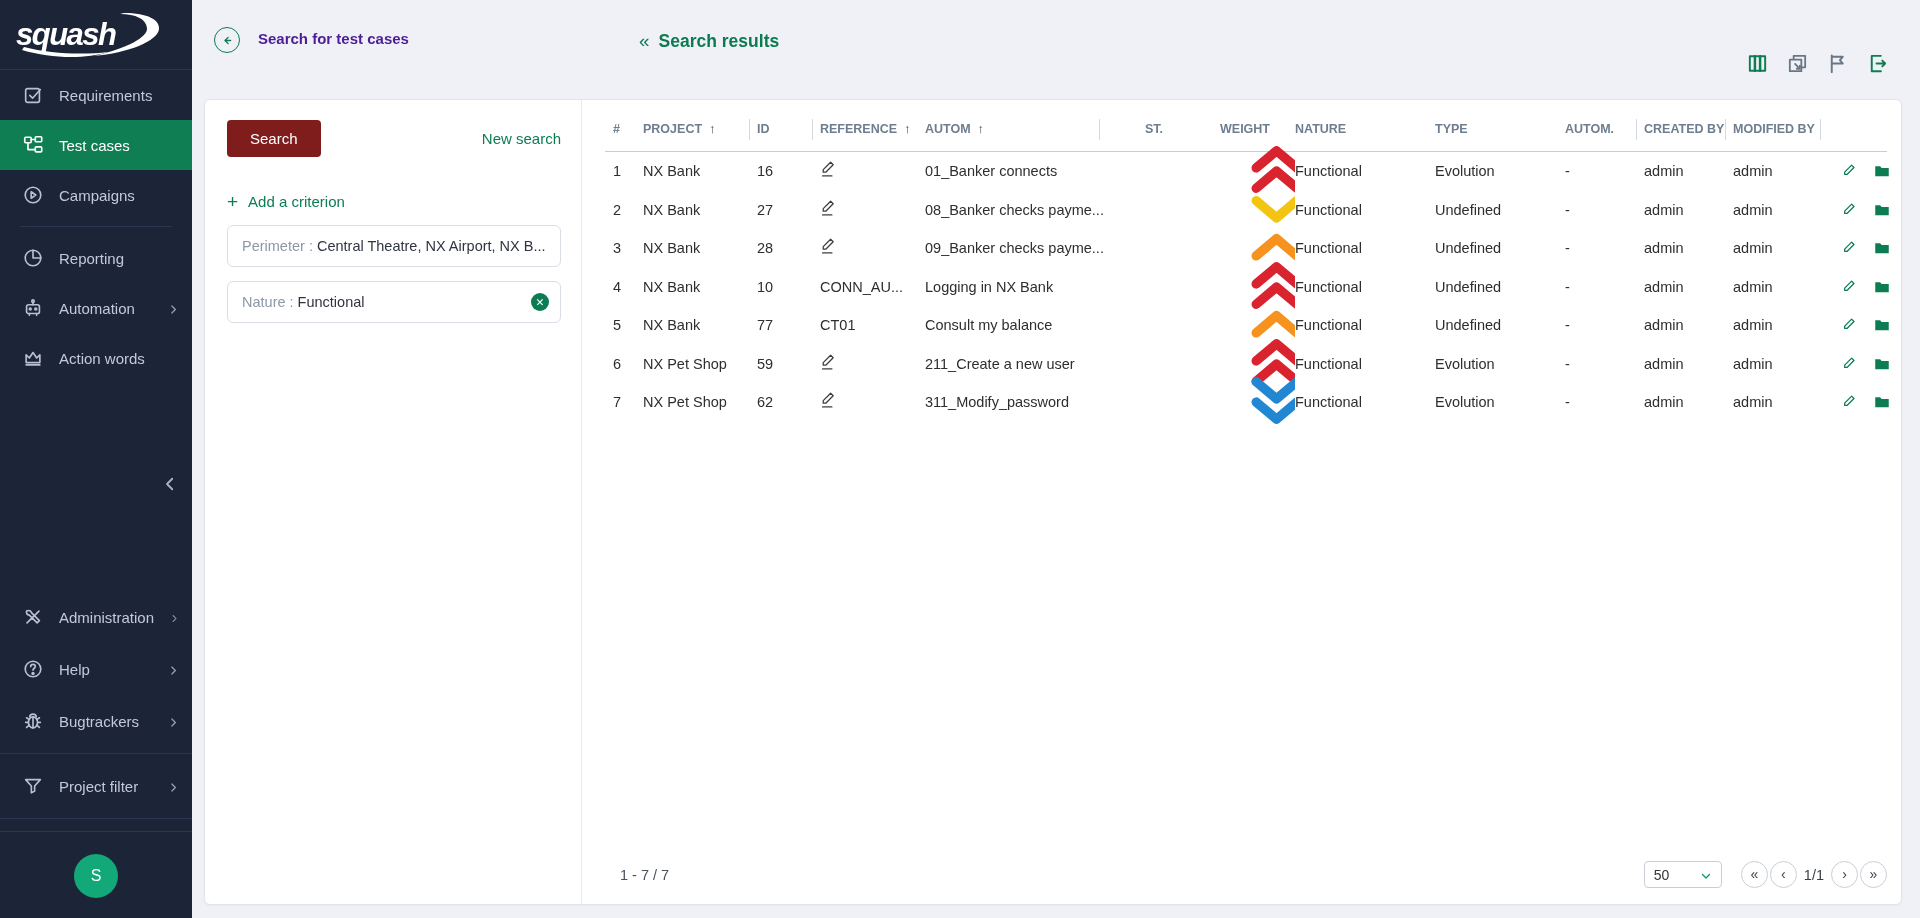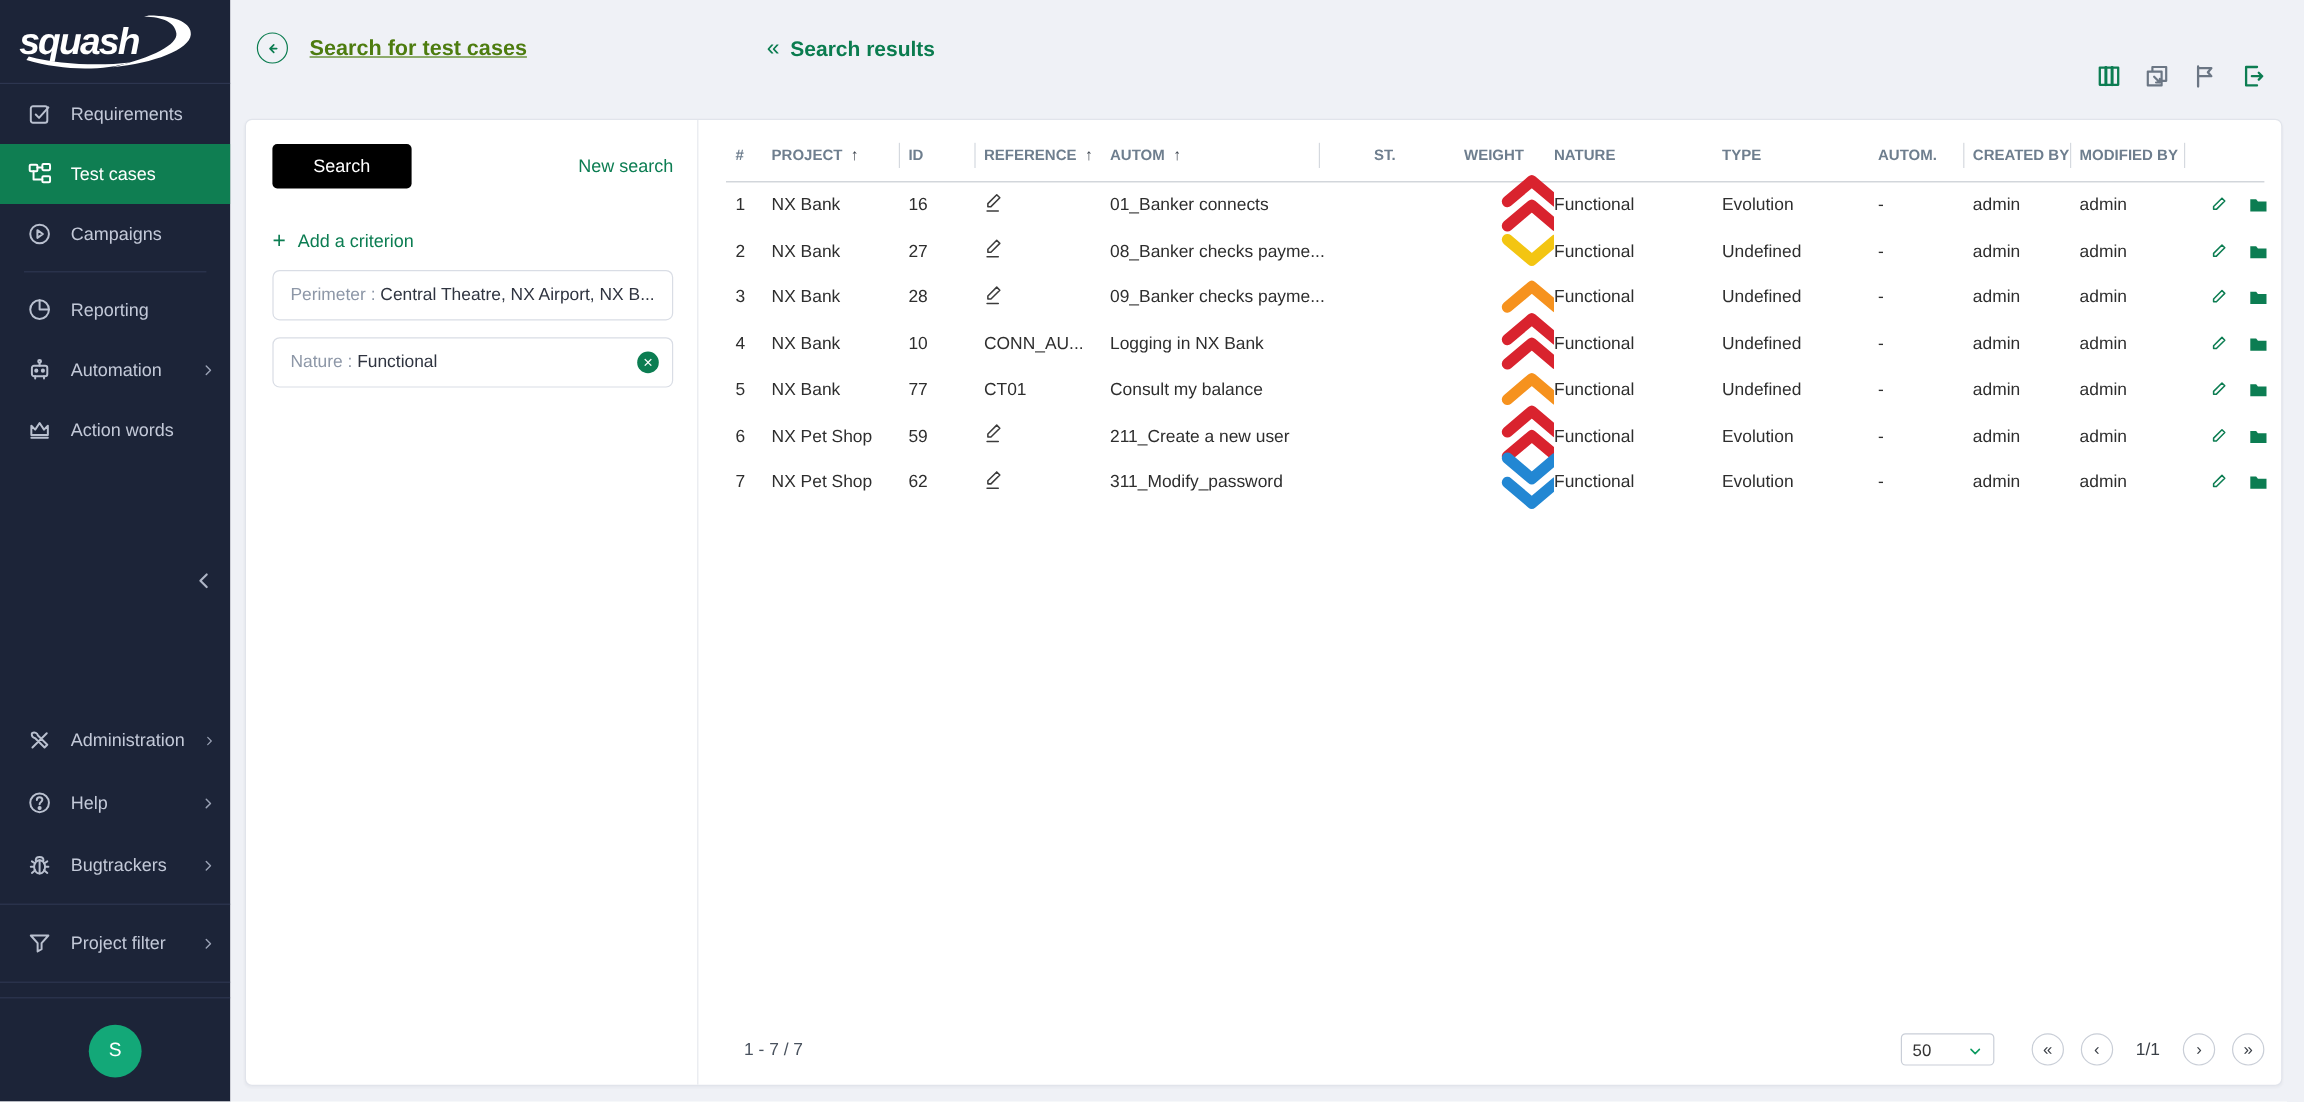--- a/index.html
+++ b/index.html
@@ -31,40 +31,40 @@
   .avatar { width:44px; height:44px; border-radius:50%; background:#13a878;
     color:#fff; font-size:16px; display:flex; align-items:center;
     justify-content:center; cursor:pointer; }
 
   
   .content { flex:1; position:relative; background:#eff1f6; }
   .back-btn { position:absolute; left:22px; top:27px; width:26px; height:26px;
     border:1.6px solid #0a7c4f; border-radius:50%; color:#0a7c4f;
     display:flex; align-items:center; justify-content:center; cursor:pointer; background:transparent; }
   .back-btn svg { width:15px; height:15px; }
-  .page-title { position:absolute; left:66px; top:30px; font-size:18px;
-    font-weight:700; color:#4d7c0f;text-decoration:underline; }
+  .page-title { position:absolute; left:66px; top:30px; font-size:15px;
+    font-weight:700; color:#4c1d95; }
   .results-title { position:absolute; left:447px; top:30px; font-size:17.5px;
     font-weight:700; color:#0a7c4f; display:flex; gap:9px; align-items:center; }
   .results-title .guillemet { font-weight:400; font-size:19px; }
   .toolbar { position:absolute; right:31px; top:52px; display:flex; gap:17px; }
   .tb-icon { width:23px; height:23px; cursor:pointer; }
   .tb-icon svg { width:100%; height:100%; }
 
   
   .card { position:absolute; left:12px; top:99px; right:18px; bottom:13px;
     background:#ffffff; border:1px solid #e1e4eb; border-radius:6px;
     display:flex; overflow:hidden; box-shadow:0 1px 2px rgba(40,50,70,.04); }
 
   
   .search-pane { width:377px; flex-shrink:0; border-right:1px solid #e6e9ee;
     padding:20px 20px 0 22px; }
   .pane-top { display:flex; justify-content:space-between; align-items:center; }
-  .search-btn { background:#000000; color:#fff; border:none; border-radius:4px;
-    height:37px; padding:0 34px; font-size:15px; cursor:pointer;
+  .search-btn { background:#7f1d1d; color:#fff; border:none; border-radius:4px;
+    height:37px; padding:0 23px; font-size:15px; cursor:pointer;
     font-family:"Liberation Sans",sans-serif; }
   .new-search { color:#0c7d52; font-size:15px; cursor:pointer; text-decoration:none; }
   .add-criterion { margin-top:35px; color:#0c7d52; font-size:15px; display:flex;
     align-items:center; gap:10px; cursor:pointer; }
   .add-criterion .plus { font-size:19px; font-weight:400; line-height:1; }
   .chip { margin-top:14px; height:42px; border:1px solid #d9dde5; border-radius:6px;
     display:flex; align-items:center; padding:0 11px 0 14px; font-size:14.5px;
     cursor:pointer; background:#fff; }
   .chip-label { color:#8d97a7; white-space:pre; }
   .chip-value { color:#2f3440; flex:1; white-space:nowrap; overflow:hidden; }
@@ -96,21 +96,21 @@
   .ref-pencil { width:17px; height:19px; color:#3c3c3c; display:inline-block; }
   .ref-pencil svg { width:100%; height:100%; }
   .row-actions { display:flex; gap:14px; padding-left:6px; }
   .act-ic { width:18px; height:18px; color:#0c7d52; cursor:pointer; }
   .act-ic svg { width:100%; height:100%; }
 
   
   .pane-footer { margin-top:auto; display:flex; align-items:center;
     justify-content:space-between; padding:0 14px 16px 15px; }
   .range-label { font-size:14.5px; color:#49525e; }
-  .pager { display:flex; align-items:center; gap:14px;justify-content:space-between; }
+  .pager { display:flex; align-items:center; gap:2px;justify-content:space-between; }
   .page-size { width:78px; height:27px; border:1px solid #c9ced7; border-radius:4px;
     display:flex; align-items:center; justify-content:space-between;
     padding:0 9px; font-size:14px; color:#333; cursor:pointer; margin-right:17px;
     background:#fff; }
   .page-size .dd-chev { color:#0c9a60; width:12px; height:12px; }
   .page-size .dd-chev svg { width:100%; height:100%; }
   .pg-btn { width:27px; height:27px; border-radius:50%; border:1px solid #c9ced7;
     background:#fff; color:#3a3f46; display:flex; align-items:center;
     justify-content:center; font-size:14px; cursor:pointer; padding-bottom:1px; }
   .pg-label { font-size:14.5px; color:#3a3f46; margin:0 5px; }

